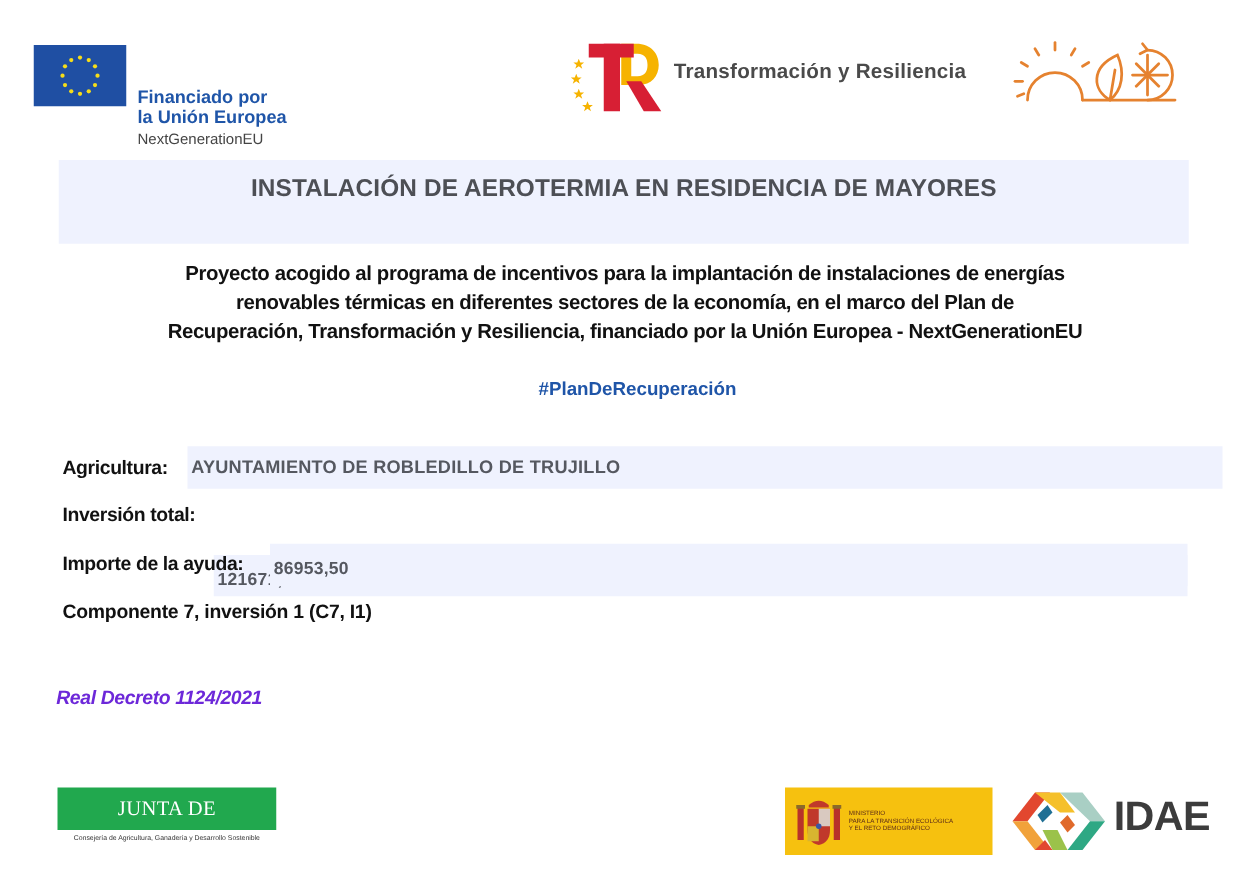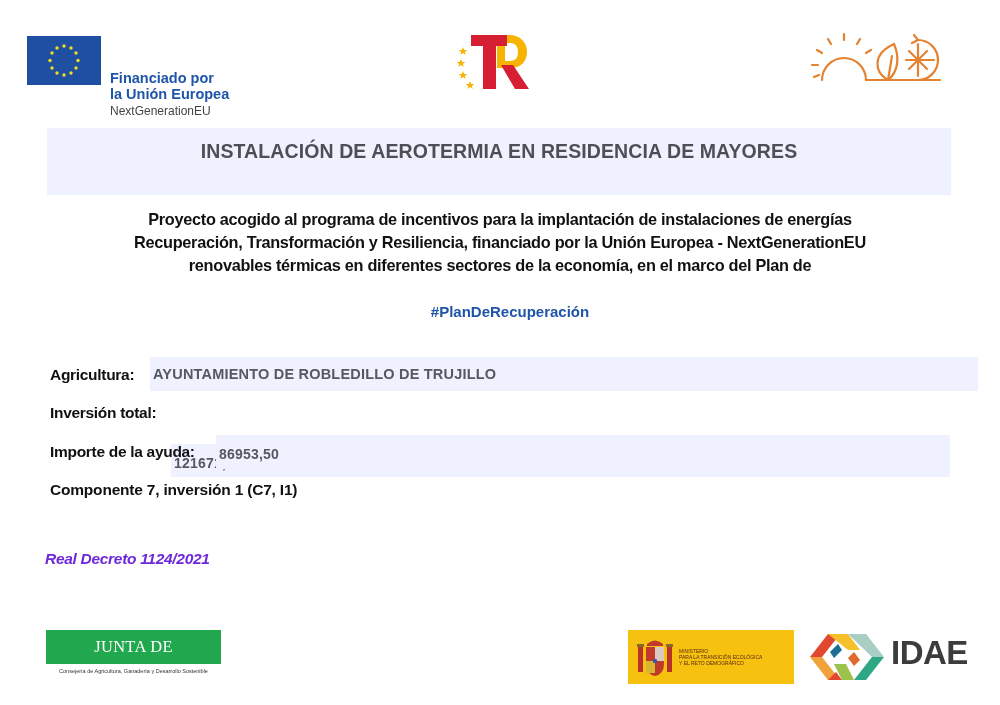--- a/index.html
+++ b/index.html
@@ -98,20 +98,21 @@
       <polygon points="8,40 9.2,43 12.3,43 9.8,45 10.8,48 8,46 5.2,48 6.2,45 3.7,43 6.8,43"></polygon>
       <polygon points="15,50 16.2,53 19.3,53 16.8,55 17.8,58 15,56 12.2,58 13.2,55 10.7,53 13.8,53"></polygon>
     </g>
     <path d="M42 4 H54 C66 4 72 12 72 21 C72 30 66 37 56 37 H42 Z M50 12 V30 H55 C61 30 63 26 63 21 C63 16 61 12 55 12 Z" fill="#f6b300"></path>
     <rect x="16" y="4" width="36" height="11" fill="#d71f34"></rect>
     <rect x="28" y="4" width="13" height="54" fill="#d71f34"></rect>
     <polygon points="46,34 58,34 74,58 60,58" fill="#d71f34"></polygon>
   </svg>
 </div>
 <div class="abs prtr-text">
+  <span>Transformación y Resiliencia</span>
 </div>
 
 <div class="abs aero-icon">
   <svg width="150" height="62" viewBox="0 0 150 62" fill="none" stroke="#e5822f" stroke-width="2.2" stroke-linecap="round">
     <path d="M12 52 A 22 22 0 1 1 56 52"></path>
     <line x1="34" y1="6" x2="34" y2="12"></line>
     <line x1="18" y1="11" x2="21" y2="16"></line>
     <line x1="50" y1="11" x2="47" y2="16"></line>
     <line x1="7" y1="22" x2="12" y2="25"></line>
     <line x1="61" y1="22" x2="56" y2="25"></line>
@@ -128,22 +129,22 @@
     <line x1="117" y1="23" x2="99" y2="41"></line>
   </svg>
 </div>
 
 <div class="abs banner">
   <div class="banner-title">INSTALACIÓN DE AEROTERMIA EN RESIDENCIA DE MAYORES</div>
 </div>
 
 <div class="abs desc">
   <div>Proyecto acogido al programa de incentivos para la implantación de instalaciones de energías</div>
+  <div>renovables térmicas en diferentes sectores de la economía, en el marco del Plan de</div>
   <div>Recuperación, Transformación y Resiliencia, financiado por la Unión Europea - NextGenerationEU</div>
-  <div>renovables térmicas en diferentes sectores de la economía, en el marco del Plan de</div>
 </div>
 <div class="abs hashtag">#PlanDeRecuperación</div>
 
 <div class="abs field-label lbl-benef">Agricultura:</div>
 <div class="abs field-box box-benef">
   <span class="field-value">AYUNTAMIENTO DE ROBLEDILLO DE TRUJILLO</span>
 </div>
 
 <div class="abs field-label lbl-inv">Inversión total:</div>
 <div class="abs field-box box-inv">

